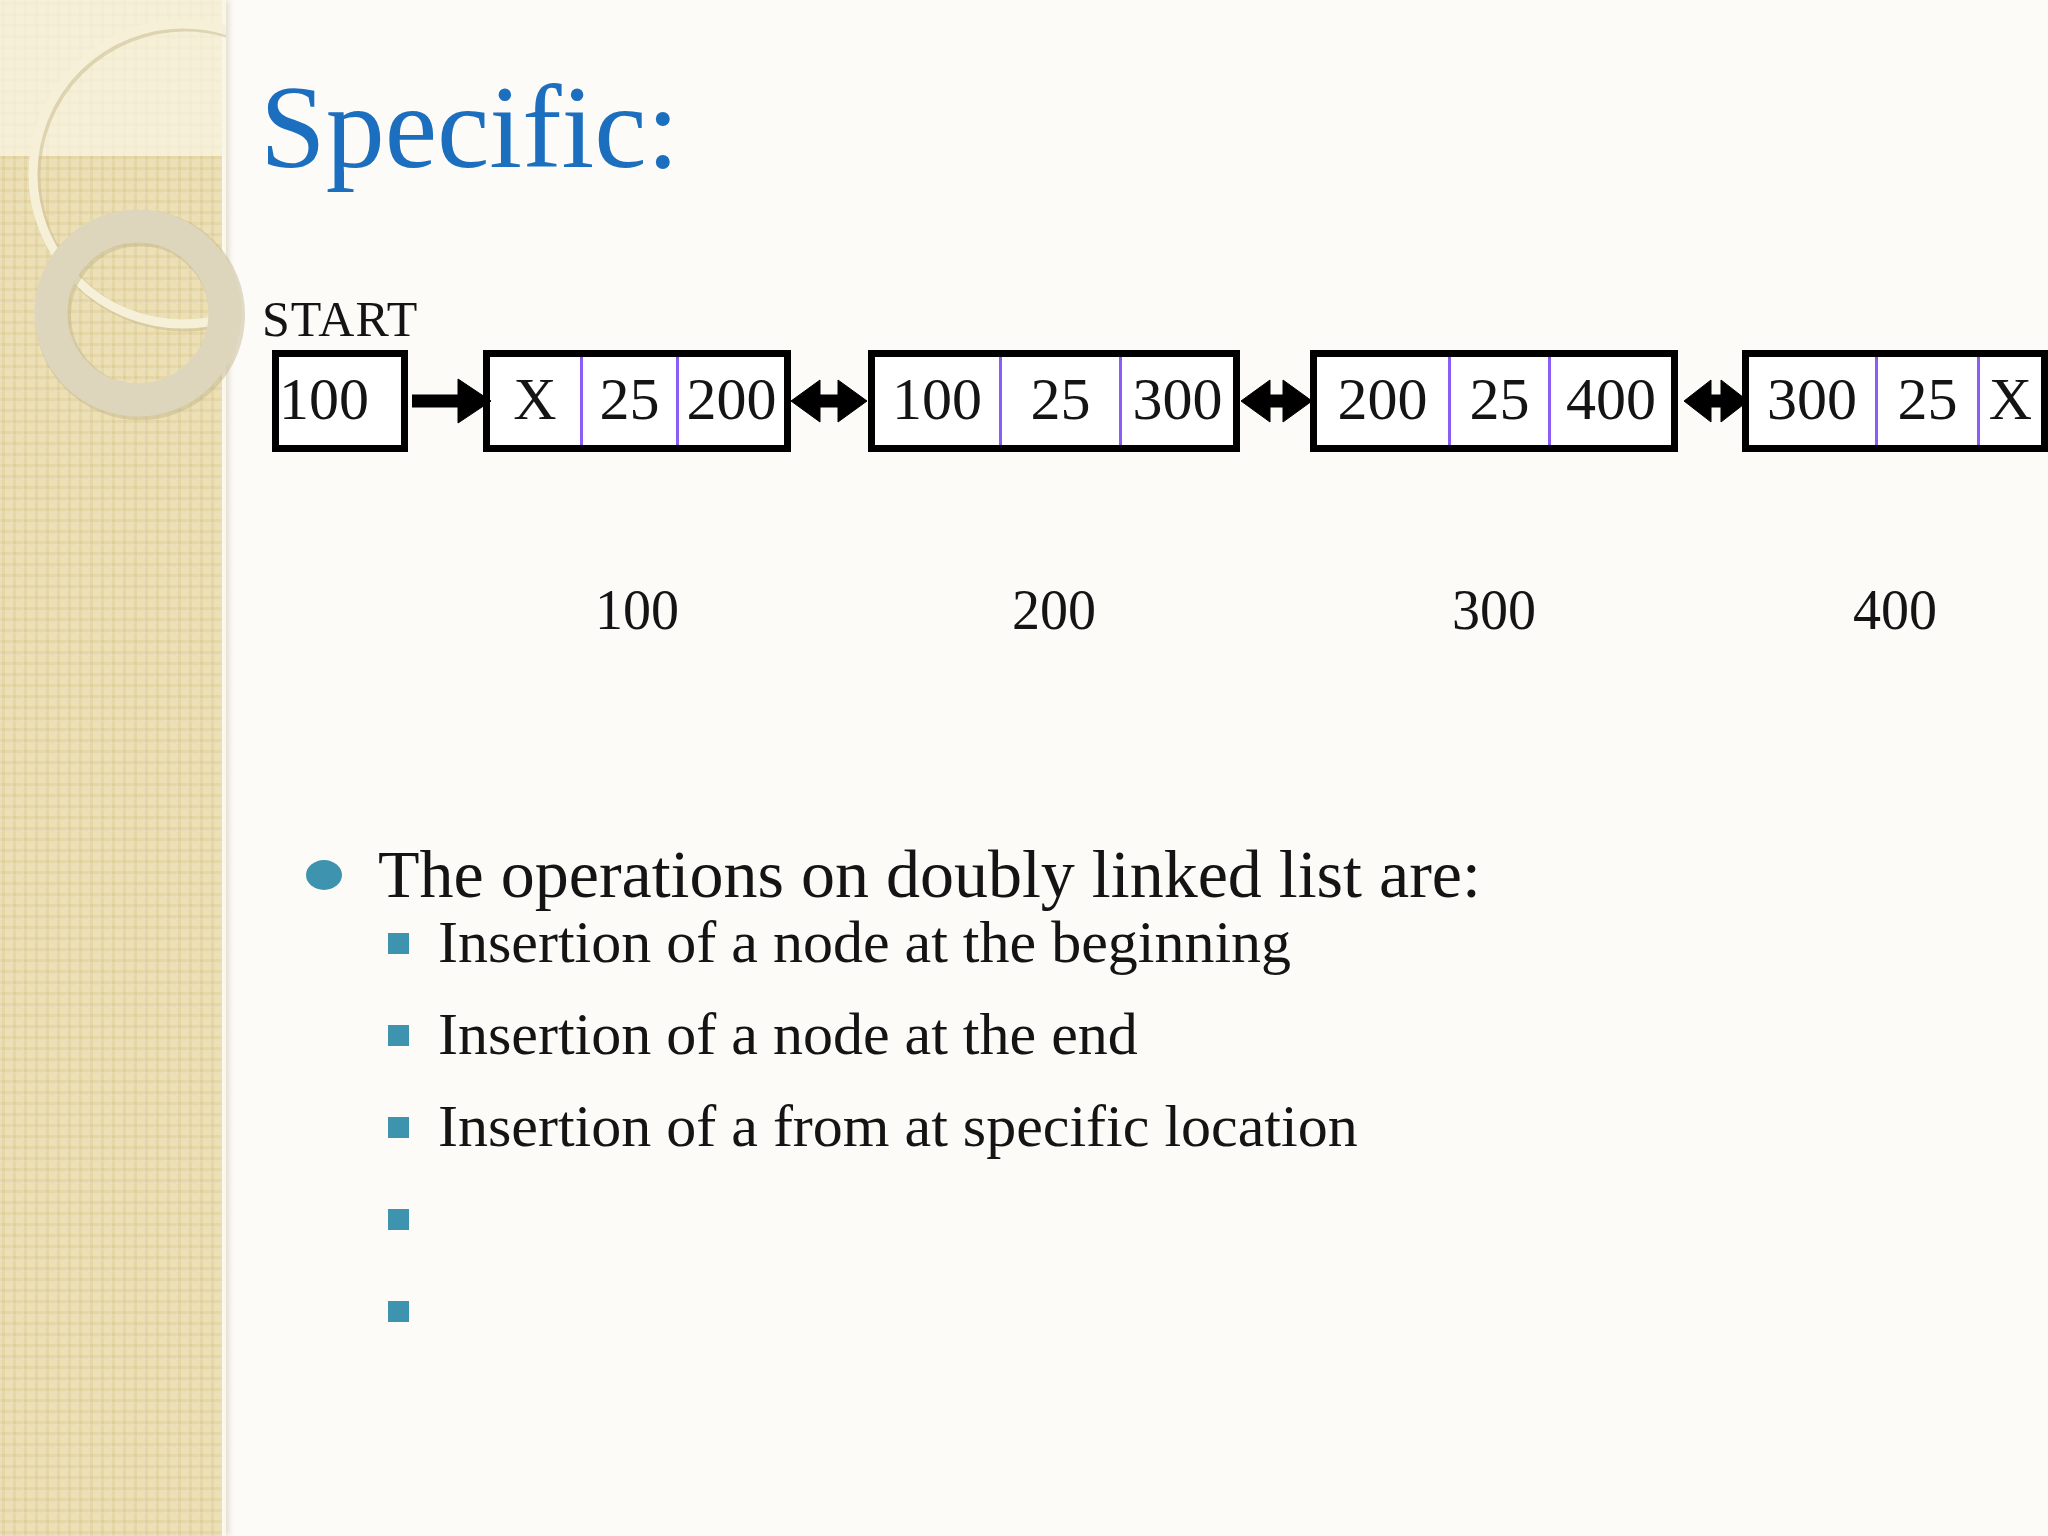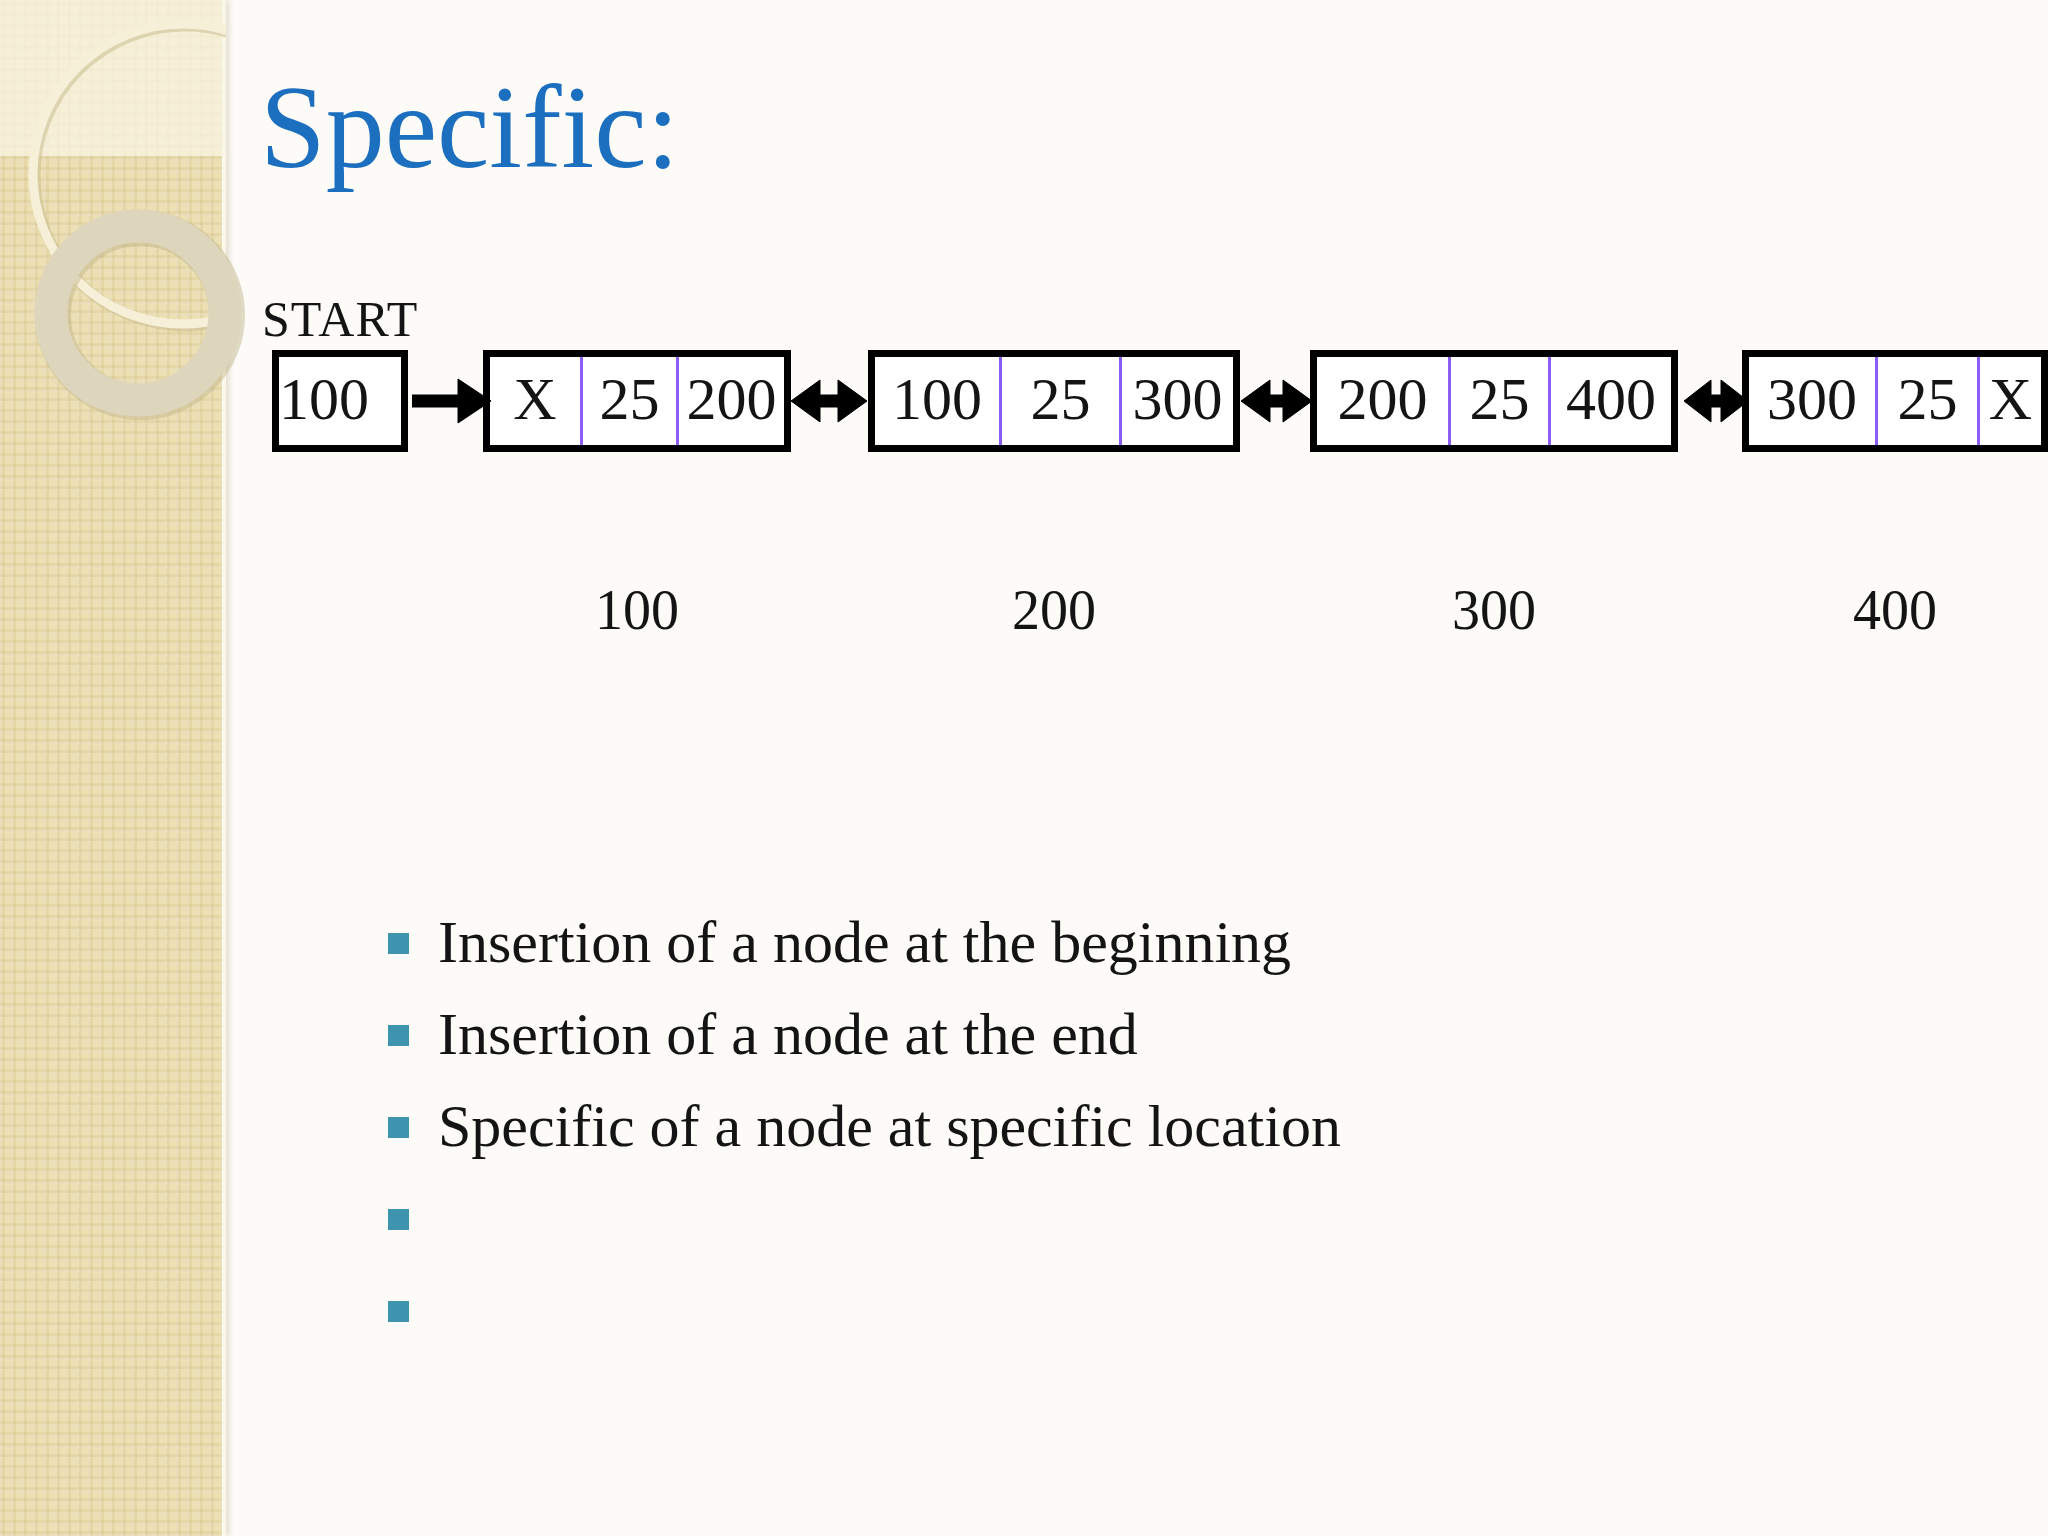--- a/index.html
+++ b/index.html
@@ -189,33 +189,37 @@
       <polygon points="1711,380 1711,422 1684,401" stroke-width="1"></polygon>
       <polygon points="1721,380 1721,422 1748,401" stroke-width="1"></polygon>
     </g>
   </svg>
 
   <div class="addr a1">100</div>
   <div class="addr a2">200</div>
   <div class="addr a3">300</div>
   <div class="addr a4">400</div>
 
+  <div class="intro-row">
+    <span class="dot"></span>
+    <span class="intro-text">The operations on doubly linked list are:</span>
+  </div>
 
   <ul class="subs">
     <li>
       <span class="sq"></span>
       <span class="li-text">Insertion of a node at the beginning</span>
     </li>
     <li>
       <span class="sq"></span>
       <span class="li-text">Insertion of a node at the end</span>
     </li>
     <li>
       <span class="sq"></span>
-      <span class="li-text">Specific of a node at specific location</span>
+      <span class="li-text">Insertion of a from at specific location</span>
     </li>
     <li>
       <span class="sq"></span>
     </li>
     <li>
       <span class="sq"></span>
     </li>
   </ul>
 
 </div>

